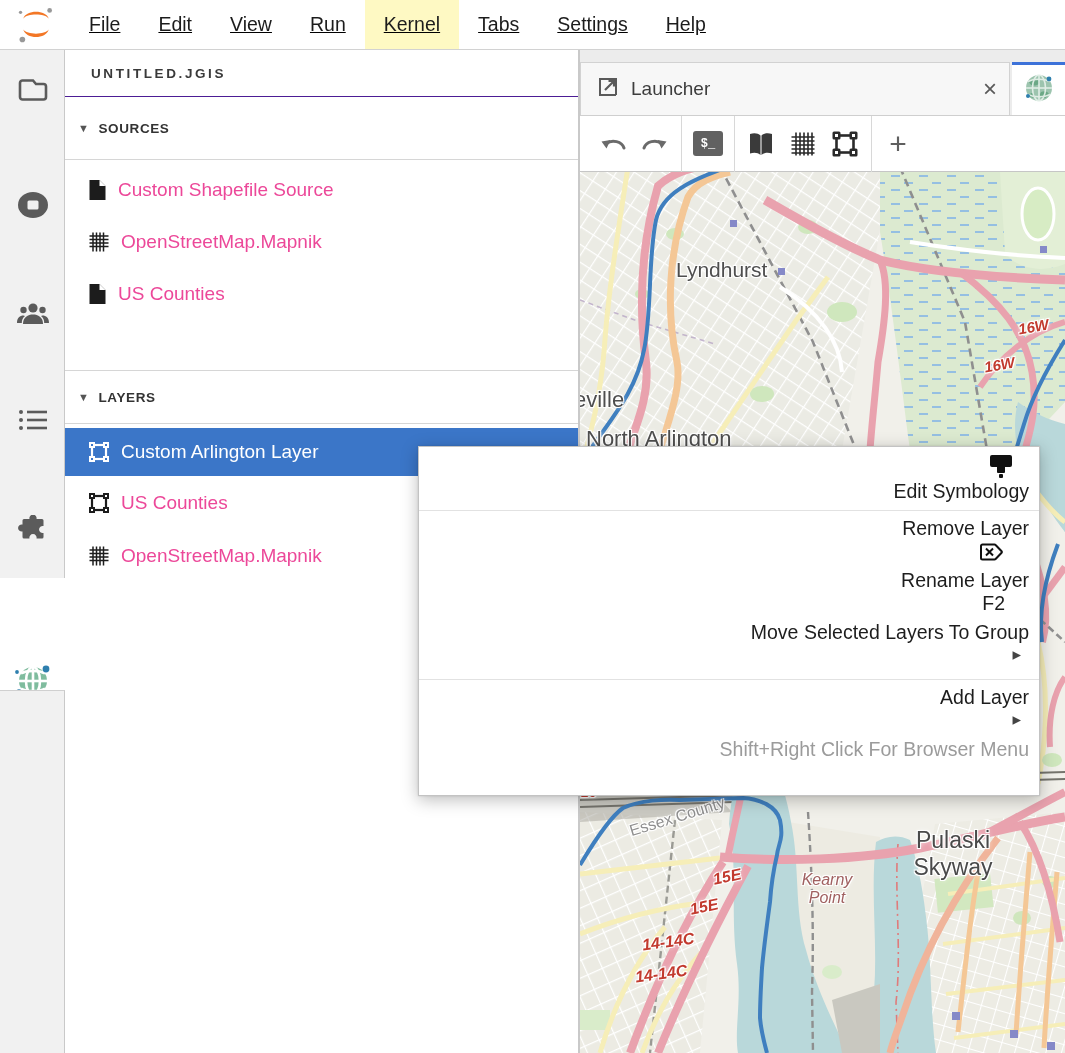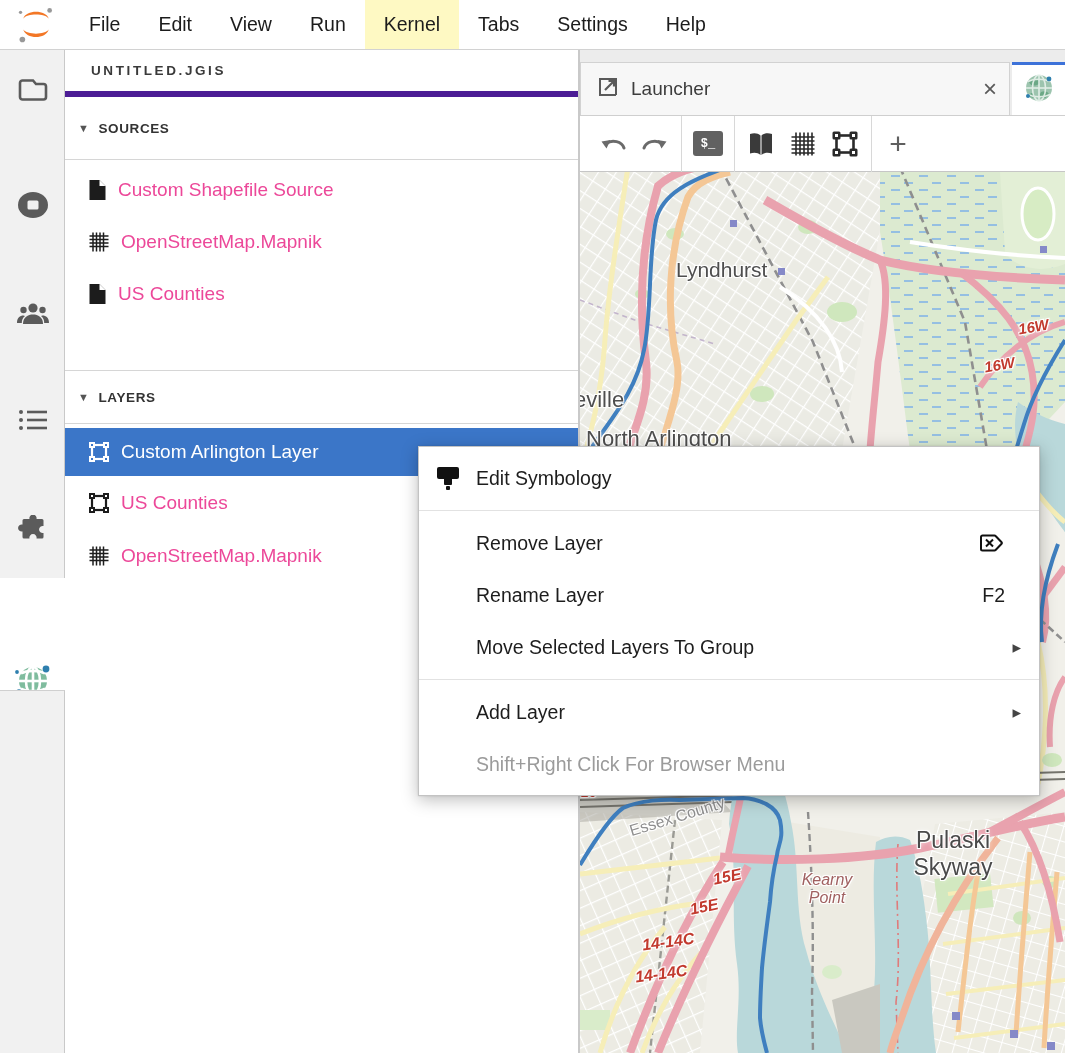--- a/index.html
+++ b/index.html
@@ -1,42 +1,42 @@
 <!DOCTYPE html>
 <html><head>
 <meta charset="utf-8">
 <style>
   * { margin:0; padding:0; box-sizing:border-box; }
   html,body { width:1065px; height:1053px; overflow:hidden;
     font-family:"Liberation Sans","DejaVu Sans",sans-serif; background:#fff; position:relative; }
 
   
   .menubar { height:50px; background:#fff; border-bottom:1px solid #d2d2d2;
-    display:flex; align-items:center; }
+    display:flex; align-items:center;text-decoration:underline; }
   .logo { width:40px; height:40px; margin:0 14px 0 16px; display:flex; align-items:center; }
   .menu-items { display:flex; height:100%; align-items:center; }
   .menu-item { padding:0 19px; height:100%; display:flex; align-items:center;
     font-size:19.5px; color:#1c1c1c; cursor:default; }
   .menu-item.active { background:#fef9c3; }
 
   
   .app { display:flex; height:1003px; }
 
   
   .sidebar { width:65px; position:relative; flex:none; }
   .sidebar-top { position:absolute; top:0; left:0; width:65px; height:528px;
     background:#f1f1f1; border-right:1px solid #c9c9c9; }
   .sidebar-notch { position:absolute; top:528px; left:0; width:65px; height:112px; background:#fff; }
   .sidebar-bottom { position:absolute; top:640px; left:0; width:65px; height:363px;
     background:#f1f1f1; border-right:1px solid #c9c9c9; border-top:1px solid #d0d0d0; }
   .side-ic { position:absolute; left:0; width:65px; display:flex; justify-content:center; }
 
   
   .left-panel { width:515px; flex:none; background:#fff; border-right:2px solid #c9c9c9; }
-  .panel-title { height:47px; border-bottom:6px solid #4c1d95; display:flex; align-items:center;
+  .panel-title { height:47px; border-bottom:1px solid #4c1d95; display:flex; align-items:center;
     padding-left:26px; font-size:13.5px; font-weight:bold; letter-spacing:2.6px; color:#3a3a3a; }
   .sect-head { height:63px; border-bottom:1px solid #d6d6d6; display:flex; align-items:center;
     padding-left:13px; gap:9px; font-size:13.5px; font-weight:bold; letter-spacing:.6px; color:#333; }
   .sect-head.layers { height:54px; border-top:1px solid #d6d6d6; margin-top:50px; }
   .caret { font-size:11px; color:#555; }
   .items { padding-top:4px; }
   .item { height:52px; display:flex; align-items:center; padding-left:23px; gap:11px;
     font-size:19px; color:#ec4899; }
   .item .ic { display:flex; flex:none; color:#1c1c1c; }
   .layer-row { height:53px; }
@@ -68,21 +68,21 @@
   .mlabel { position:absolute; z-index:2; color:#4e4e4e; white-space:nowrap;
     text-shadow:-1px -1px 0 rgba(255,255,255,.95), 1px -1px 0 rgba(255,255,255,.95),
       -1px 1px 0 rgba(255,255,255,.95), 1px 1px 0 rgba(255,255,255,.95), 0 0 5px #fff; }
   .mlabel.wrap { white-space:normal; text-align:center; }
   .mlabel.ref { color:#c23a2e; font-weight:bold; font-style:italic; }
 
   
   .ctx { position:absolute; left:418px; top:446px; width:622px; background:#fff;
     border:1px solid #c3c3c3; box-shadow:0 4px 16px rgba(0,0,0,.26), 0 0 2px rgba(0,0,0,.12);
     z-index:50; padding:5px 0; font-size:19.5px; color:#1d1d1d; }
-  .ctx-item { display:flex; align-items:center; height:52px; padding:0 10px 0 16px; }
+  .ctx-item { display:flex; align-items:flex-end; height:52px; padding:0 10px 0 16px;flex-direction:column; }
   .ctx-ic { width:28px; margin-right:13px; display:flex; flex:none; }
   .ctx-noic { width:41px; flex:none; }
   .ctx-sep { border-top:1px solid #e2e2e2; margin:6px 0; }
   .ctx-right { margin-left:auto; padding-right:24px; display:flex; align-items:center; }
   .ctx-arrow { margin-left:auto; padding-right:8px; font-size:17px; color:#444; }
   .ctx-item.disabled { color:#9b9b9b; }
   .f2 { font-size:19.5px; }
 </style>
 </head>
 <body>

